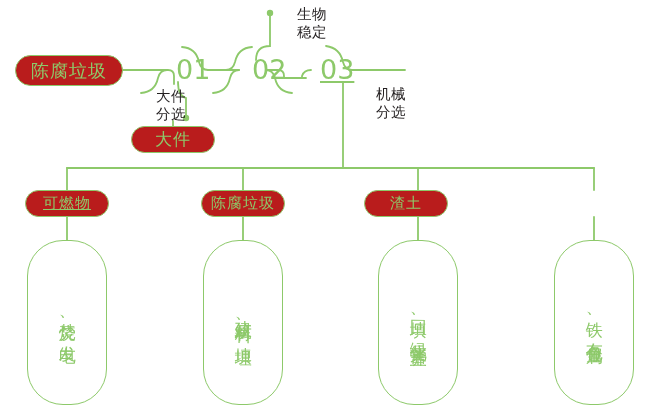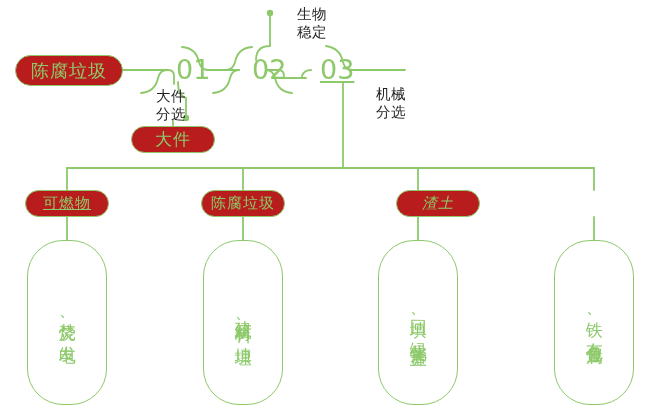--- a/index.html
+++ b/index.html
@@ -169,21 +169,21 @@
 分选</div>
   <div class="caption" style="left:277px; top:6px; width:50px;">生物
 稳定</div>
   <div class="caption" style="left:356px; top:86px; width:50px;">机械
 分选</div>
 
   <div class="pill pill-bulky">大件</div>
 
   <div class="pill pill-cat" style="left:25px;text-decoration:underline;">可燃物</div>
   <div class="pill pill-cat" style="left:201px;">陈腐垃圾</div>
-  <div class="pill pill-cat" style="left:396px;font-style:italic;">渣土</div>
+  <div class="pill pill-cat" style="left:364px;">渣土</div>
 
   <div class="outbox" style="left:27px;">
     <span class="vtext">焚烧、发电</span>
   </div>
   <div class="outbox" style="left:203px;">
     <span class="vtext">建筑材料、填埋</span>
   </div>
   <div class="outbox" style="left:378px;">
     <span class="vtext">回填、绿化营养土</span>
   </div>

